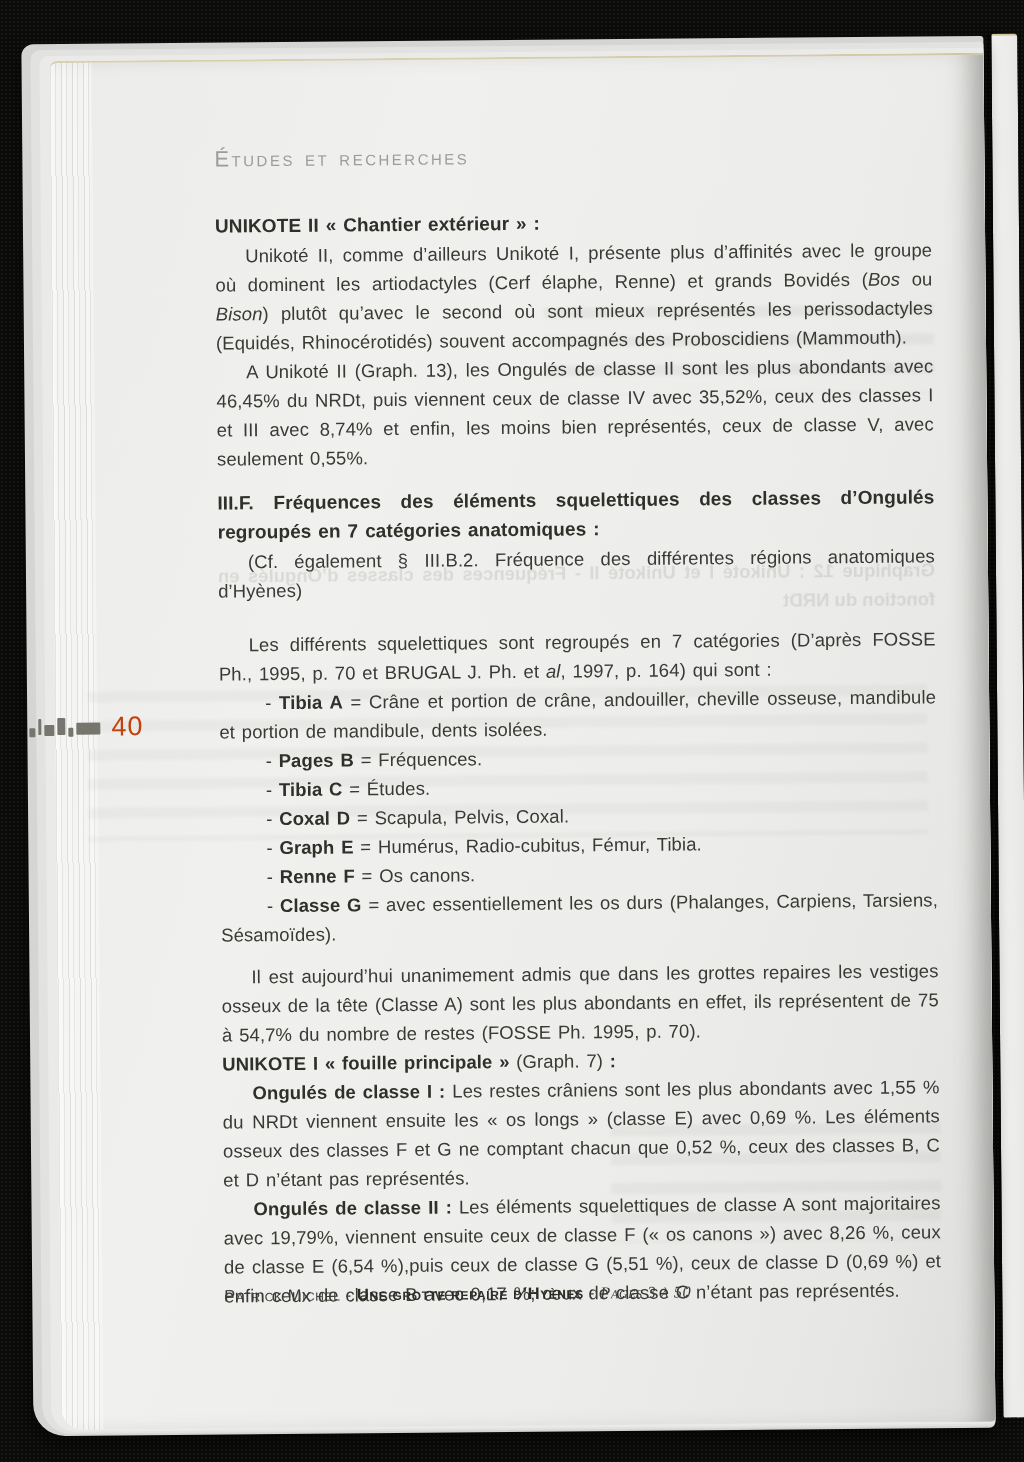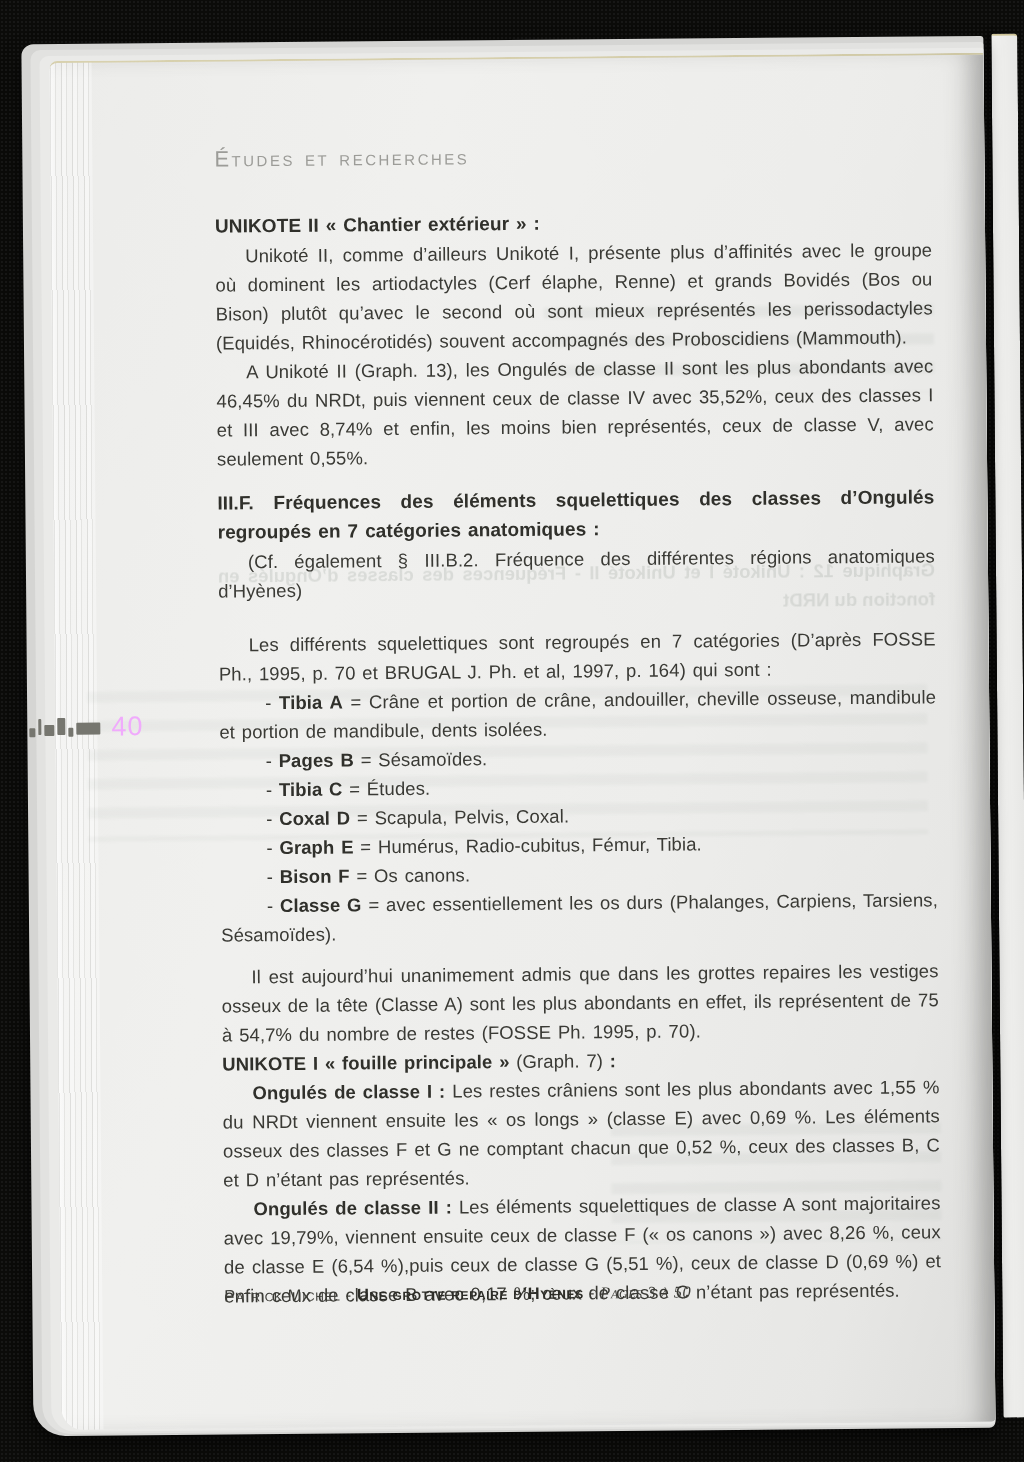--- a/index.html
+++ b/index.html
@@ -50,21 +50,21 @@
     word-spacing:1.5px; letter-spacing:0.1px;
   }
   .content > * { margin:0; }
   .running-header {
     margin-top:104px; font-variant:small-caps; letter-spacing:2.5px;
     font-size:22px; color:#9c9c98; line-height:26px;
   }
   .para  { text-align:justify; text-align-last:left; }
   .ind   { text-indent:30px; }
   .b     { font-weight:bold; color:#30302b; }
-  .it    { }
+  .it    { font-style:italic; }
   .hgroup{ font-weight:bold; color:#30302b; font-size:19px; text-align:justify; text-align-last:left; }
   .h-unikote2 { margin-top:39px; }
   .h-iiif     { margin-top:15px; }
   .cf-note    { margin-top:1px; }
   .p-intro    { margin-top:1px; }
   .p-groups   { margin-top:25px; }
   .class-item { text-align:justify; text-align-last:left; text-indent:46px; }
   .p-admis    { margin-top:13px; }
 
   .footer {
@@ -74,21 +74,21 @@
   .footer .title { font-weight:bold; color:#2c2c27; }
   .footer .pages { font-family:"Liberation Serif", serif; font-style:italic; }
 
   
   .pagenum-row { position:absolute; left:2px; top:666px; display:flex; align-items:center; height:34px; }
   .bind-marks { display:flex; align-items:center; height:34px; }
   .bind-marks i { display:block; background:#76766f; margin-right:3px; border-radius:1px; }
   .m1{width:6px;height:9px; margin-top:10px;} .m2{width:3px;height:16px;}
   .m3{width:10px;height:11px;margin-top:6px;} .m4{width:8px;height:17px;margin-top:-2px;}
   .m5{width:5px;height:9px; margin-top:10px;} .m6{width:24px;height:12px;margin-top:4px;}
-  .pagenum { font-size:27px; color:#f0abfc; margin-left:8px; letter-spacing:1px; }
+  .pagenum { font-size:27px; color:#c2410c; margin-left:8px; letter-spacing:1px; }
 
   
   .ghost {
     position:absolute; left:192px; top:519px; width:717px;
     transform:scaleX(-1); opacity:0.13; filter:blur(0.7px);
     font-weight:bold; font-size:18.5px; line-height:29px; color:#49584c;
     text-align:justify; pointer-events:none;
   }
   .smudge { position:absolute; opacity:0.06; filter:blur(1.5px); pointer-events:none;
     background:repeating-linear-gradient(180deg,#5a6a5e 0 11px, transparent 11px 29px); }
@@ -136,25 +136,25 @@
 
       <p class="para ind">A Unikoté II (Graph. 13), les Ongulés de classe II sont les plus abondants avec 46,45% du NRDt, puis viennent ceux de classe IV avec 35,52%, ceux des classes I et III avec 8,74% et enfin, les moins bien représentés, ceux de classe V, avec seulement 0,55%.</p>
 
       <div class="hgroup h-iiif">III.F. Fréquences des éléments squelettiques des classes d’Ongulés regroupés en 7 catégories anatomiques :</div>
 
       <p class="para ind cf-note">(Cf. également § III.B.2. Fréquence des différentes régions anatomiques d’Hyènes)</p>
 
       <p class="para ind p-groups"><span>Les différents squelettiques sont regroupés en 7 catégories (D’après FOSSE Ph., 1995, p. 70 et BRUGAL J. Ph. et </span><span class="it">al</span><span>, 1997, p. 164) qui sont :</span></p>
 
       <p class="class-item"><span>- </span><span class="b">Tibia A</span><span> = Crâne et portion de crâne, andouiller, cheville osseuse, mandibule et portion de mandibule, dents isolées.</span></p>
-      <p class="class-item"><span>- </span><span class="b">Pages B</span><span> = Sésamoïdes.</span></p>
+      <p class="class-item"><span>- </span><span class="b">Pages B</span><span> = Fréquences.</span></p>
       <p class="class-item"><span>- </span><span class="b">Tibia C</span><span> = Études.</span></p>
       <p class="class-item"><span>- </span><span class="b">Coxal D</span><span> = Scapula, Pelvis, Coxal.</span></p>
       <p class="class-item"><span>- </span><span class="b">Graph E</span><span> = Humérus, Radio-cubitus, Fémur, Tibia.</span></p>
-      <p class="class-item"><span>- </span><span class="b">Bison F</span><span> = Os canons.</span></p>
+      <p class="class-item"><span>- </span><span class="b">Renne F</span><span> = Os canons.</span></p>
       <p class="class-item"><span>- </span><span class="b">Classe G</span><span> = avec essentiellement les os durs (Phalanges, Carpiens, Tarsiens, Sésamoïdes).</span></p>
 
       <p class="para ind p-admis">Il est aujourd’hui unanimement admis que dans les grottes repaires les vestiges osseux de la tête (Classe A) sont les plus abondants en effet, ils représentent de 75 à 54,7% du nombre de restes (FOSSE Ph. 1995, p. 70).</p>
 
       <div class="para"><span class="b">UNIKOTE I « fouille principale »</span><span> (Graph. 7)</span><span class="b"> :</span></div>
 
       <p class="para ind"><span class="b">Ongulés de classe I : </span><span>Les restes crâniens sont les plus abondants avec 1,55 % du NRDt viennent ensuite les « os longs » (classe E) avec 0,69 %. Les éléments osseux des classes F et G ne comptant chacun que 0,52 %, ceux des classes B, C et D n’étant pas représentés.</span></p>
 
       <p class="para ind"><span class="b">Ongulés de classe II : </span><span>Les éléments squelettiques de classe A sont majoritaires avec 19,79%, viennent ensuite ceux de classe F (« os canons ») avec 8,26 %, ceux de classe E (6,54 %),puis ceux de classe G (5,51 %), ceux de classe D (0,69 %) et enfin ceux de classe B avec 0,17 %; ceux de classe C n’étant pas représentés.</span></p>
 

